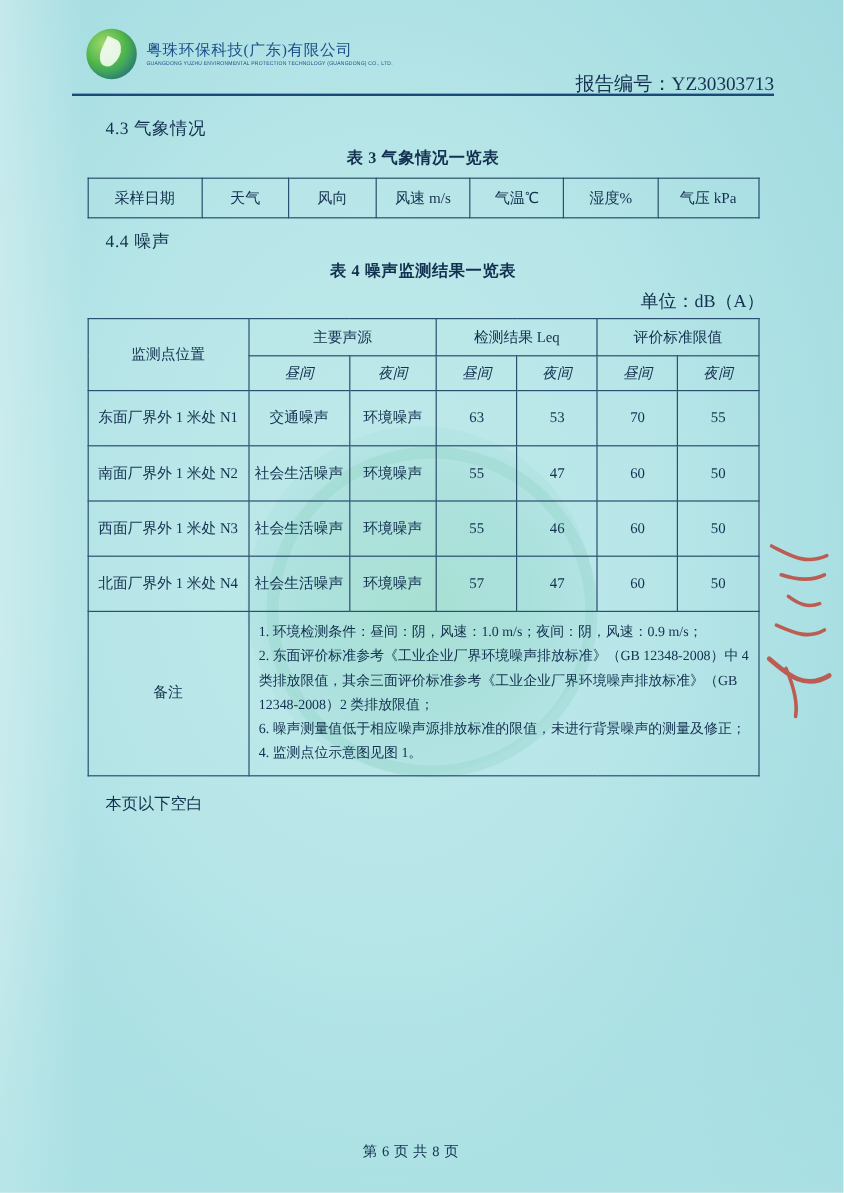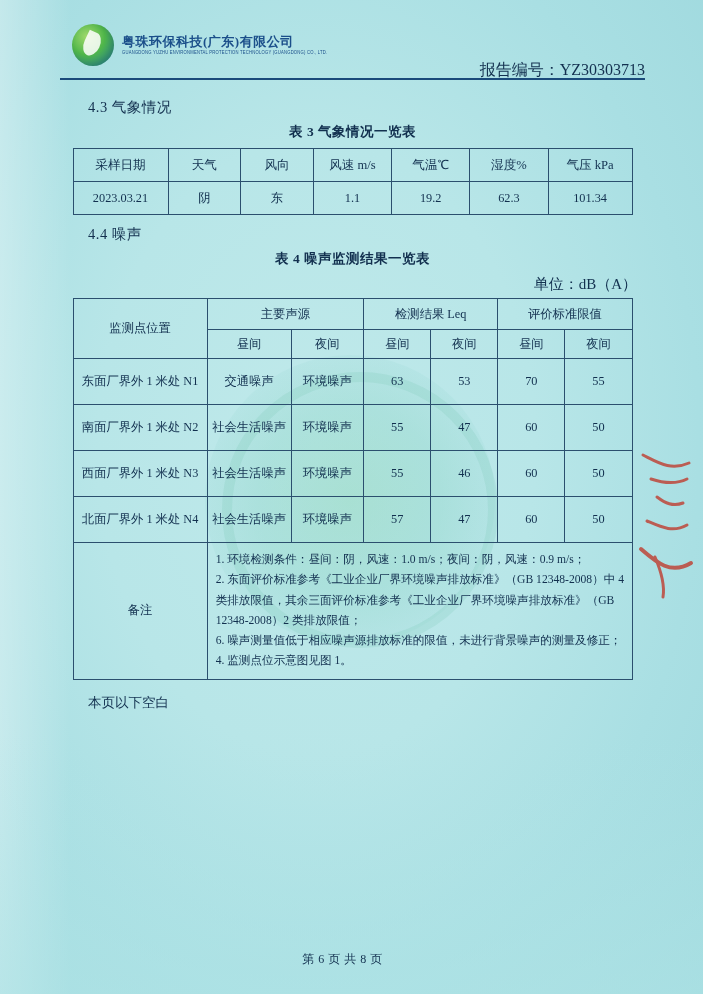--- a/index.html
+++ b/index.html
@@ -98,21 +98,21 @@
     opacity: 0.85;
     transform: rotate(25deg);
   }
   .logo-text {
     margin-left: 8px;
     line-height: 1.05;
   }
   .logo-cn {
     font-family: "Liberation Serif", serif;
     font-size: 13px;
-    font-weight: bold;
+    font-weight: normal;
     color: #1b4f8a;
     letter-spacing: 0.5px;
   }
   .logo-en {
     font-family: "Liberation Sans", sans-serif;
     font-size: 4.2px;
     color: #1b4f8a;
     letter-spacing: 0.2px;
     margin-top: 2px;
     transform: scaleY(1.1);
@@ -175,21 +175,21 @@
     font-weight: normal;
     padding: 0;
     margin-left: 36px;
   }
   
   #weather-table td { height: 32px; }
   #weather-table .hdr { font-size: 12.6px; }
   
   #noise-table td { height: 28px; }
   #noise-table .h1 { height: 30px; }
-  #noise-table .h2 { height: 28px; }
+  #noise-table .h2 { height: 28px; font-style: italic; }
   #noise-table .datarow td { height: 45px; }
   #noise-table .pos { font-size: 12.3px; }
   .remark-cell {
     text-align: left;
     padding: 7px 6px 7px 8px;
     line-height: 1.75;
     font-size: 11.6px;
     vertical-align: top;
   }
   .remark-label {
@@ -260,29 +260,20 @@
       <tbody>
         <tr>
           <td class="hdr">采样日期</td>
           <td class="hdr">天气</td>
           <td class="hdr">风向</td>
           <td class="hdr">风速 m/s</td>
           <td class="hdr">气温℃</td>
           <td class="hdr">湿度%</td>
           <td class="hdr">气压 kPa</td>
         </tr>
-        <tr>
-          <td>2023.03.21</td>
-          <td>阴</td>
-          <td>东</td>
-          <td>1.1</td>
-          <td>19.2</td>
-          <td>62.3</td>
-          <td>101.34</td>
-        </tr>
       </tbody>
     </table>
 
     <div class="section-title">4.4  噪声</div>
     <div class="table-caption">表 4   噪声监测结果一览表</div>
     <div class="unit-line">单位：dB（A）</div>
 
     <table id="noise-table">
       <colgroup>
         <col style="width:24%">

